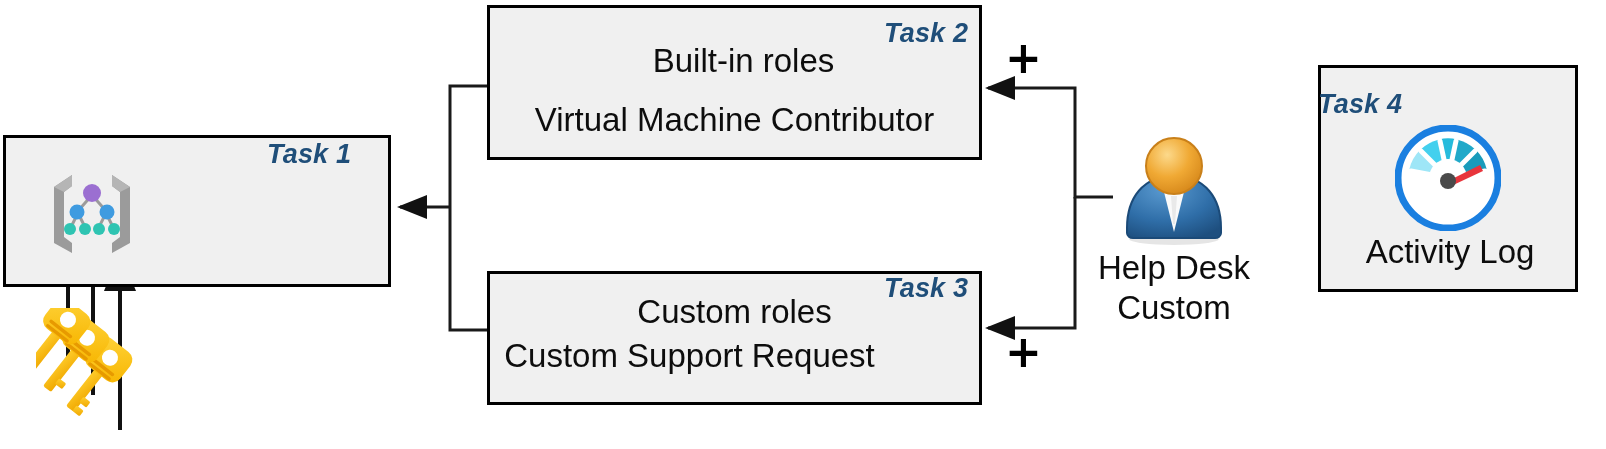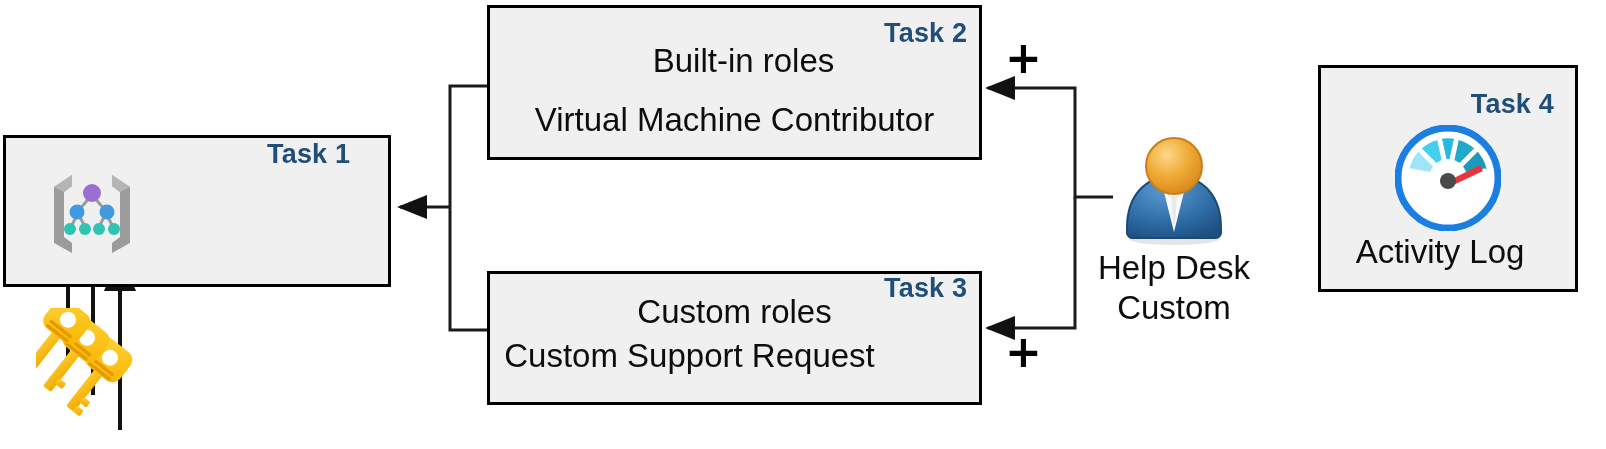--- a/index.html
+++ b/index.html
@@ -23,20 +23,21 @@
     border: 3px solid #000000;
     box-sizing: border-box;
   }
   .task-label {
     position: absolute;
     color: #1F4E79;
     font-weight: bold;
     font-size: 27px;
     letter-spacing: 0.2px;
     white-space: nowrap;
+    font-style: italic;
   }
   .box-text {
     position: absolute;
     color: #0d0d0d;
     font-size: 33px;
     line-height: 1.18;
     text-align: center;
     white-space: nowrap;
     font-weight: 400;
   }
@@ -178,21 +179,21 @@
 
       <circle cx="61" cy="30" r="28" fill="url(#headGrad)" stroke="#C9801A" stroke-width="2"></circle>
     </svg>
   </div>
 
   <div class="person-caption" style="left:1084px; top:248px; width:180px;">Help Desk</div>
   <div class="person-caption" style="left:1084px; top:288px; width:180px;">Custom</div>
 
   <div class="box" style="left:1318px; top:65px; width:260px; height:227px;"></div>
 
-  <div class="task-label" style="left:1318px; top:89px; width:236px; text-align:right;">Task 4</div>
+  <div class="task-label" style="left:1318px; top:89px; width:236px; text-align:left;">Task 4</div>
 
   <div class="icon-abs" style="left:1395px; top:125px; width:106px; height:106px;">
     <svg viewBox="0 0 106 106" width="106" height="106">
       <circle cx="53" cy="53" r="50" fill="#FFFFFF" stroke="#1A7FE0" stroke-width="7"></circle>
 
       <g>
         <path d="M53,53 L14.4,44.0 A39.7,39.7 0 0 1 25.0,25.0 Z" fill="#9EE6F7"></path>
         <path d="M53,53 L25.0,25.0 A39.7,39.7 0 0 1 44.0,14.4 Z" fill="#43D0EE"></path>
         <path d="M53,53 L44.0,14.4 A39.7,39.7 0 0 1 62.0,14.4 Z" fill="#26BBDC"></path>
         <path d="M53,53 L62.0,14.4 A39.7,39.7 0 0 1 81.0,25.0 Z" fill="#20A9C9"></path>
@@ -209,21 +210,21 @@
       </g>
 
       <circle cx="53" cy="53" r="19" fill="#FFFFFF"></circle>
 
       <path d="M51,57 L85,40 L88,46 L54,62 Z" fill="#E8353C"></path>
 
       <circle cx="53" cy="56" r="8" fill="#4A4A4A"></circle>
     </svg>
   </div>
 
-  <div class="box-text" style="left:1318px; top:233px; width:244px;">Activity Log</div>
+  <div class="box-text" style="left:1318px; top:233px; width:244px;padding-left:10px;">Activity Log</div>
 
   <div class="icon-abs" style="left:36px; top:308px; width:132px; height:141px;">
     <svg viewBox="0 0 132 141" width="132" height="141">
       <defs>
         <linearGradient id="keyGrad" x1="0" y1="0" x2="1" y2="1">
           <stop offset="0%" stop-color="#FFD43B"></stop>
           <stop offset="100%" stop-color="#F7B500"></stop>
         </linearGradient>
         <linearGradient id="keyGrad2" x1="0" y1="0" x2="1" y2="1">
           <stop offset="0%" stop-color="#FFCE2E"></stop>

